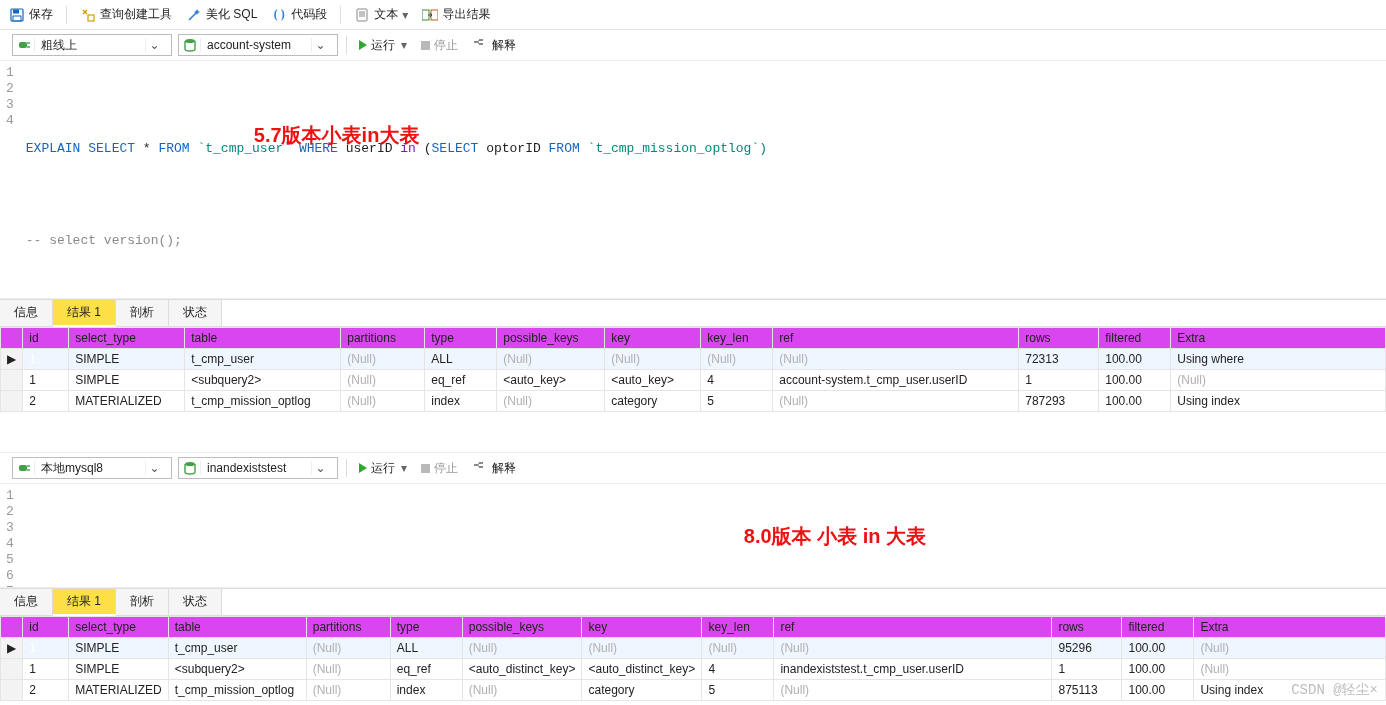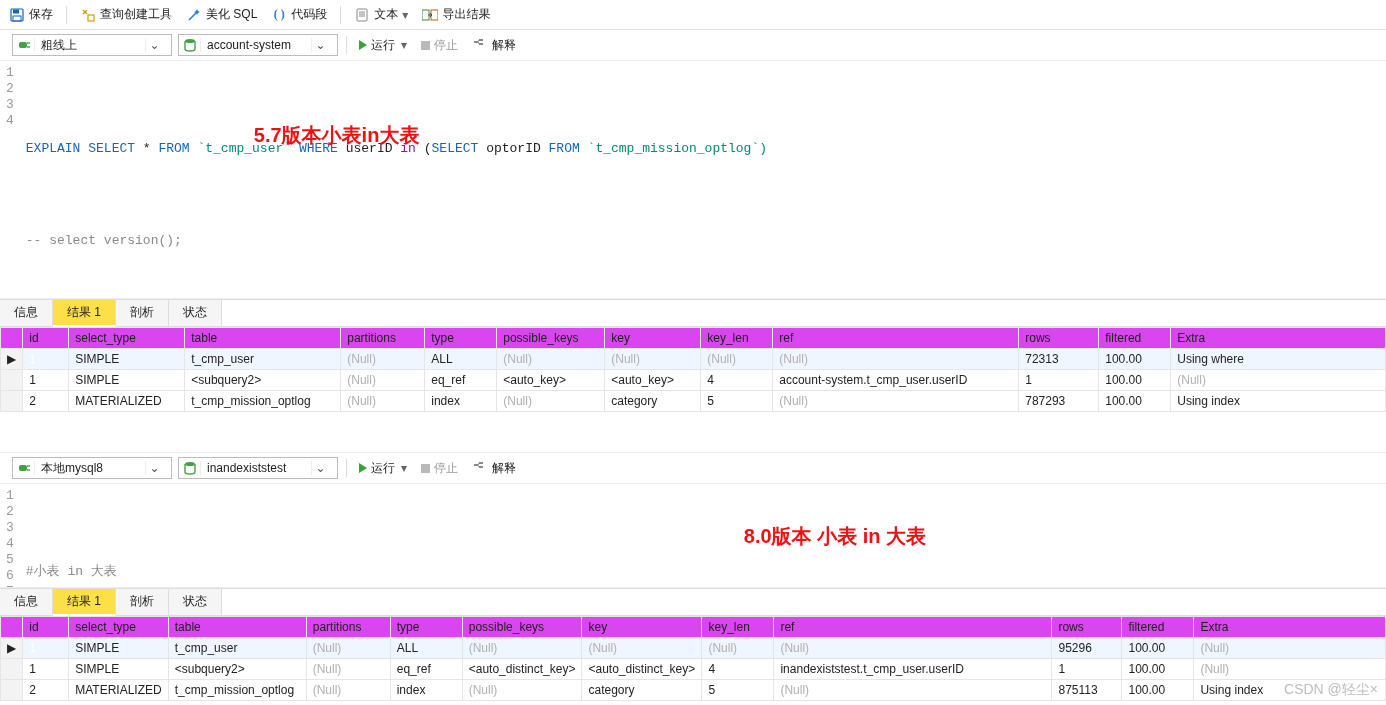--- a/index.html
+++ b/index.html
@@ -40,21 +40,21 @@
   
   .res-table { width: 100%; border-collapse: collapse; }
   .res-table th, .res-table td { border: 1px solid #e5e5e5; padding: 3px 6px; font-size: 12px; text-align: left; font-weight: normal; overflow: hidden; white-space: nowrap; }
   .res-table th { background: #d946ef; }
   .nullv { color: #b0b0b0; }
   .num { text-align: right; }
   .rowmark { width: 14px; text-align: center; padding: 0; background: #f3f3f3; }
   .sel-id { background: #1a66d0; color: #fff; }
   tr.sel td { background: #f0f6ff; }
   tr.sel td.rowmark { background: #f3f3f3; }
-  .watermark { position: fixed; bottom: 6px; right: 8px; color: #bdbdbd; font-size: 14px; font-family: Liberation Sans, sans-serif; }
+  .watermark { position: fixed; bottom: 6px; right: 8px; color: #bdbdbd; font-size: 14px; font-family: Liberation Mono, monospace; }
 </style>
 </head>
 <body>
 
 <div class="pane">
 
   <div class="top-toolbar">
     <div class="tb-item">
       <span class="icon">
         <svg width="14" height="14" viewBox="0 0 14 14">
@@ -319,21 +319,20 @@
       <div>1</div>
       <div>2</div>
       <div>3</div>
       <div>4</div>
       <div>5</div>
       <div>6</div>
       <div>7</div>
     </div>
     <div class="code">
       <div></div>
-      <div><span class="cmt">#小表 in 大表</span></div>
       
       
       
       
       
       <div class="annot" style="left:720px; top:44px;">8.0版本 小表 in 大表</div>
     </div>
   </div>
 
   <div class="tabs">

